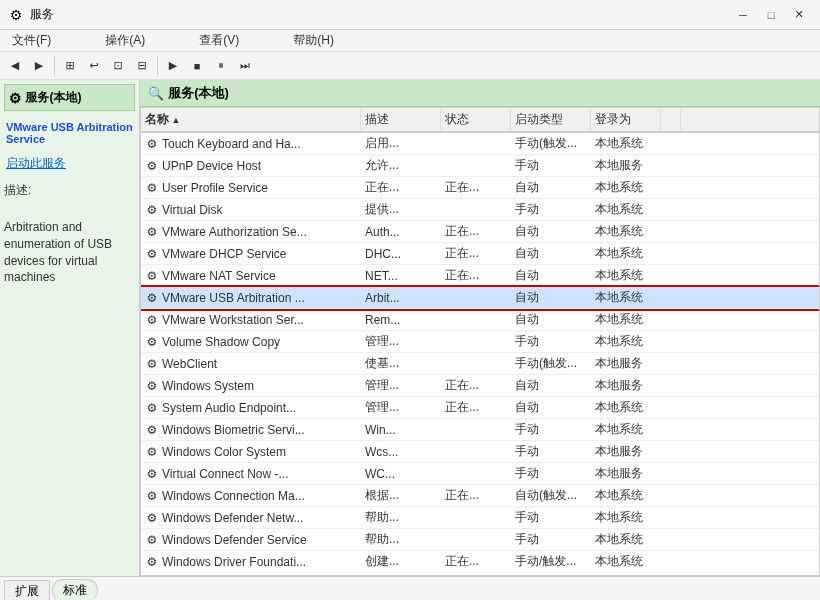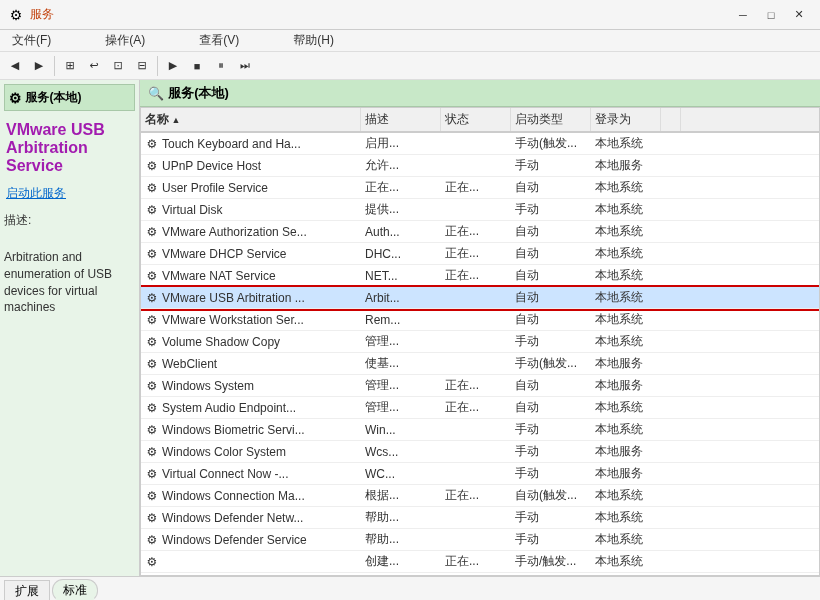--- a/index.html
+++ b/index.html
@@ -2,40 +2,40 @@
 <html><head>
   <meta charset="utf-8">
   <style>
     * { margin: 0; padding: 0; box-sizing: border-box; }
     body { font-family: "Microsoft YaHei", "SimHei", sans-serif; font-size: 12px; background: #f0f0f0; width: 820px; height: 600px; overflow: hidden; }
     
     
     .title-bar { background: #f5f5f5; height: 30px; display: flex; align-items: center; justify-content: space-between; border-bottom: 1px solid #ccc; padding: 0 8px; }
     .title-bar-left { display: flex; align-items: center; gap: 6px; }
     .title-bar-icon { width: 16px; height: 16px; display: flex; align-items: center; justify-content: center; font-size: 14px; }
-    .title-bar-title { font-size: 12px; color: #c2410c; }
+    .title-bar-title { font-size: 12px; color: #000000; }
     .title-bar-controls { display: flex; gap: 2px; }
     .title-btn { width: 26px; height: 20px; display: flex; align-items: center; justify-content: center; font-size: 11px; cursor: pointer; background: transparent; border: none; color: #333; }
 
     
     .menu-bar { background: #f5f5f5; height: 22px; display: flex; align-items: center; padding: 0 4px; border-bottom: 1px solid #ddd; gap: 38px; }
     .menu-item { padding: 2px 8px; font-size: 12px; cursor: pointer; color: #333; }
 
     
     .toolbar { background: #f5f5f5; height: 28px; display: flex; align-items: center; padding: 0 4px; border-bottom: 1px solid #ddd; gap: 2px; }
     .toolbar-btn { width: 22px; height: 22px; display: flex; align-items: center; justify-content: center; font-size: 11px; cursor: pointer; background: transparent; border: 1px solid transparent; color: #333; }
     .toolbar-separator { width: 1px; height: 20px; background: #ccc; margin: 0 2px; }
 
     
     .main-area { display: flex; height: calc(600px - 30px - 22px - 28px - 24px); background: #e8f4e8; }
 
     
     .left-panel { width: 140px; background: #e8f4e8; border-right: 1px solid #ccc; padding: 4px; flex-shrink: 0; }
     .left-panel-header { display: flex; align-items: center; gap: 4px; padding: 4px; background: #c8e8c8; border: 1px solid #a8c8a8; margin-bottom: 6px; font-weight: bold; font-size: 12px; }
-    .left-panel-service-name { color: #a21caf; font-weight: bold; font-size: 16px; padding: 4px 2px; margin-bottom: 4px; }
+    .left-panel-service-name { color: #1d4ed8; font-weight: bold; font-size: 11px; padding: 4px 2px; margin-bottom: 4px; }
     .left-panel-action { color: #0066cc; text-decoration: underline; cursor: pointer; font-size: 12px; padding: 2px; }
     .left-panel-desc-label { font-size: 12px; color: #333; margin: 8px 0 2px; }
     .left-panel-desc { font-size: 12px; color: #333; line-height: 1.4; margin-top: 20px; }
     .gear-icon { font-size: 14px; }
 
     
     .right-panel { flex: 1; display: flex; flex-direction: column; background: #e8f4e8; }
     .right-panel-header { display: flex; align-items: center; gap: 4px; padding: 4px 8px; background: #c8e8c8; border-bottom: 1px solid #a8c8a8; font-weight: bold; font-size: 13px; }
     .search-icon-sm { font-size: 13px; }
 
@@ -333,20 +333,21 @@
     </div>
     <div class="td">帮助...</div>
     <div class="td"></div>
     <div class="td">手动</div>
     <div class="td">本地系统</div>
     <div class="td"></div>
   </div>
           <div class="table-row">
     <div class="td">
       <span class="service-icon" style="font-size:12px;">⚙</span>
+      <span>Windows Driver Foundati...</span>
     </div>
     <div class="td">创建...</div>
     <div class="td">正在...</div>
     <div class="td">手动/触发...</div>
     <div class="td">本地系统</div>
     <div class="td"></div>
   </div>
         </div>
     </div>
   </div>

